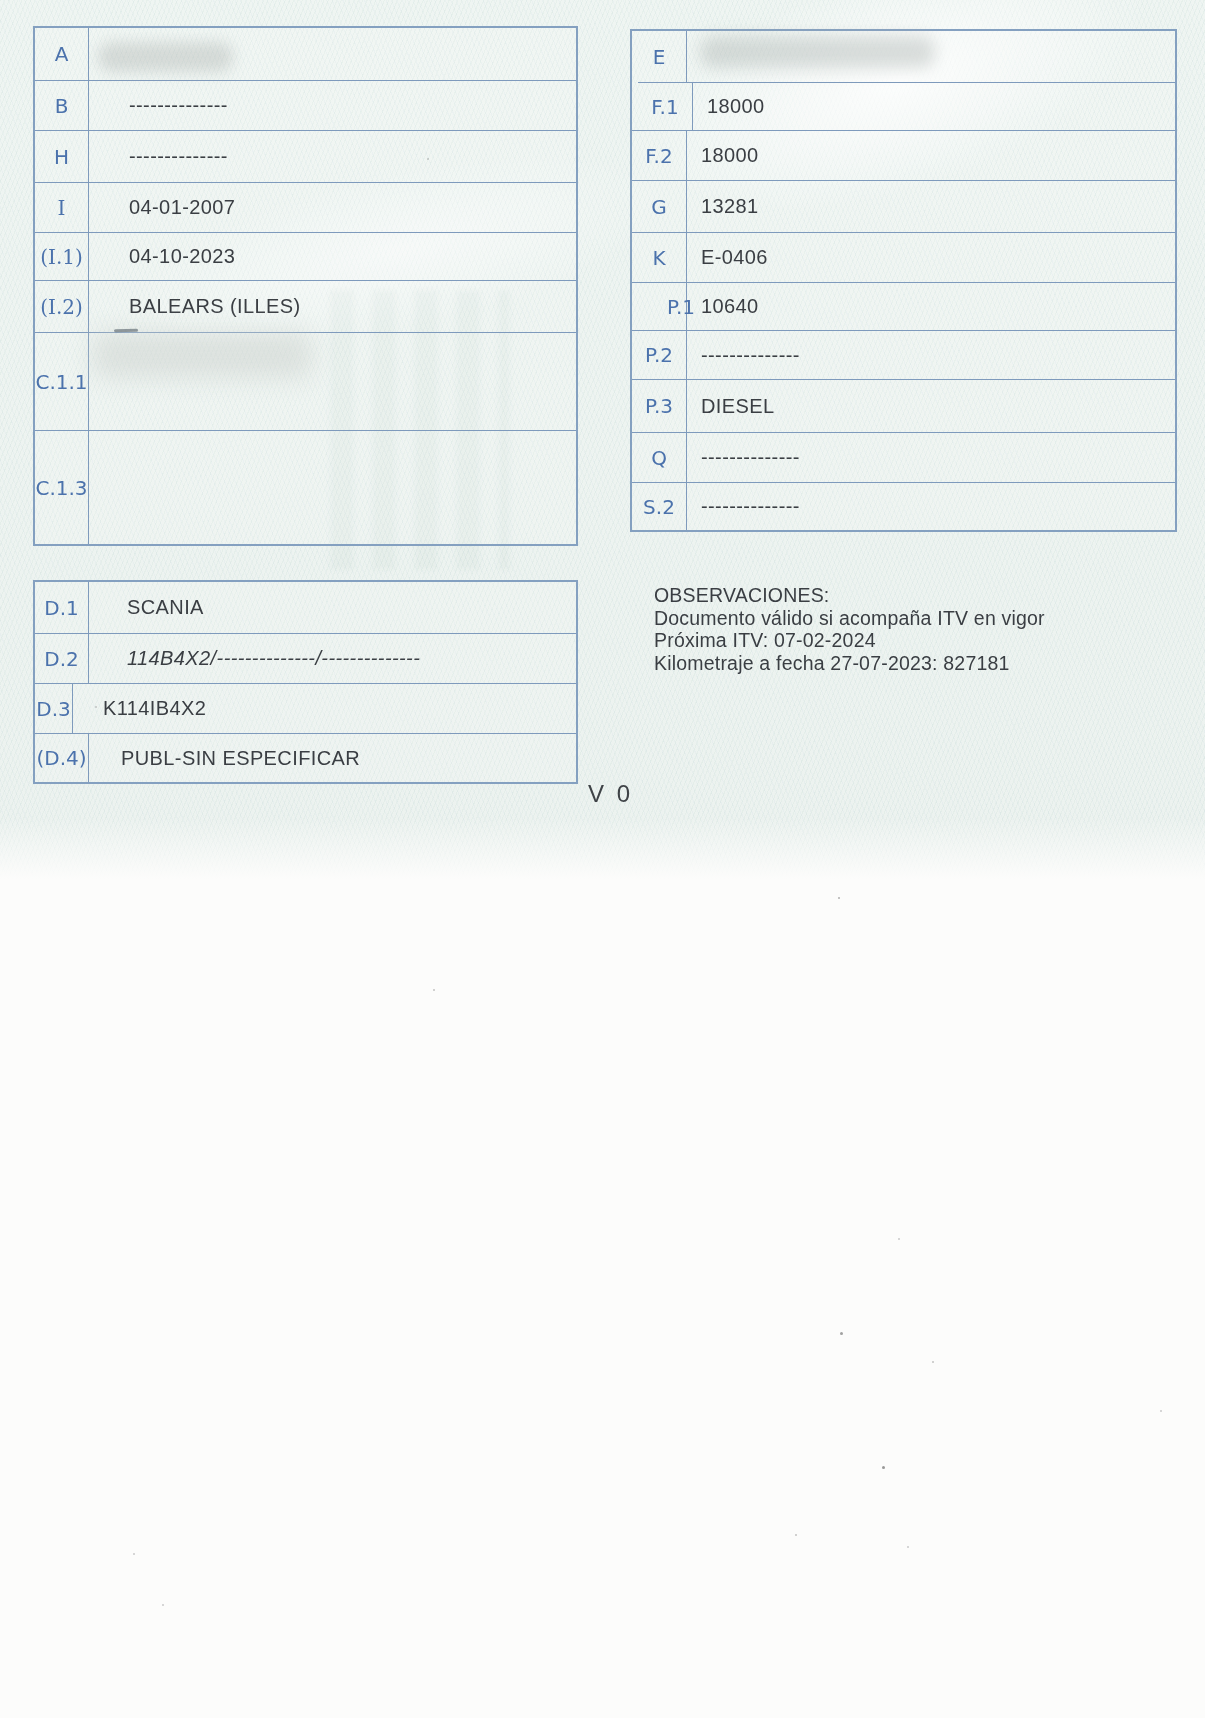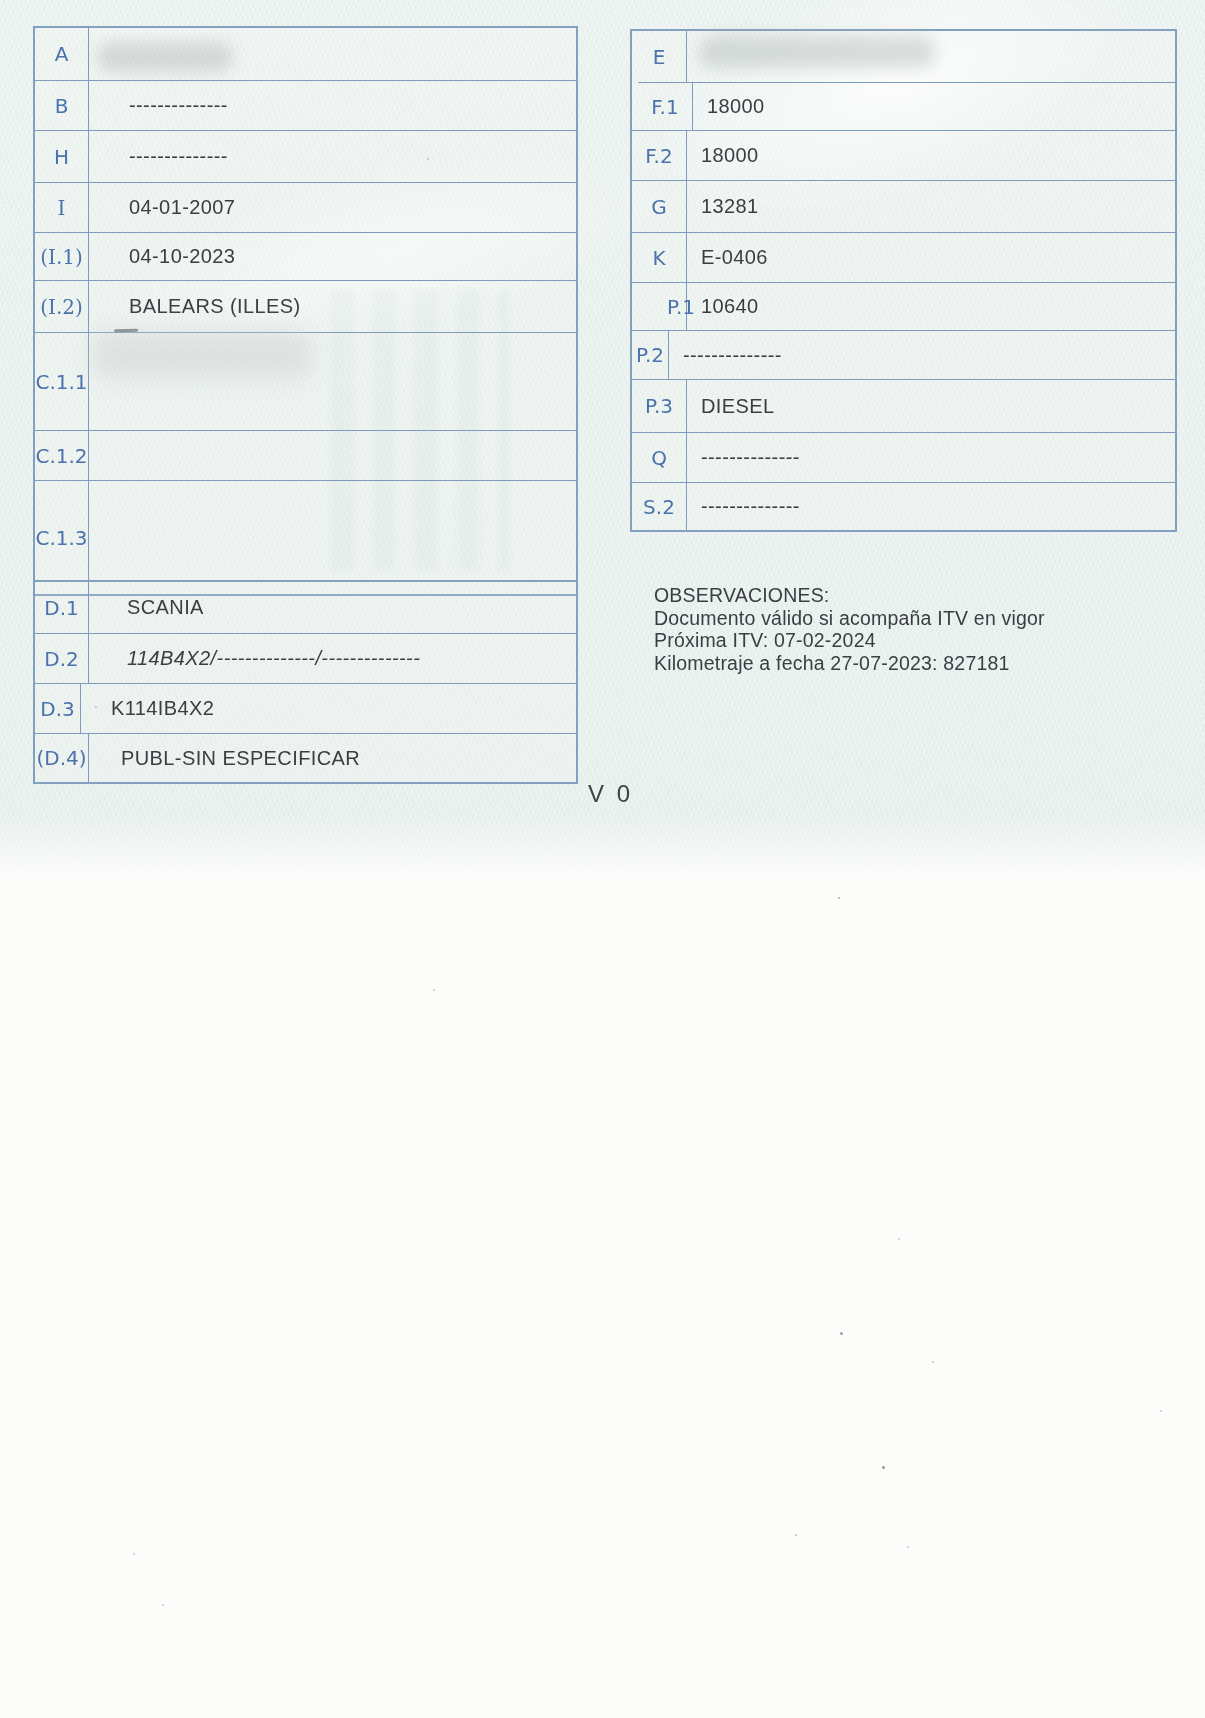--- a/index.html
+++ b/index.html
@@ -107,41 +107,37 @@
         <div class="cell-value" style="padding-left: 40px;">04-10-2023</div>
       </div>
       <div class="row" style="height: 52px;">
         <div class="cell-label serif" style="width: 54px;">(I.2)</div>
         <div class="cell-value" style="padding-left: 40px;">BALEARS (ILLES)</div>
       </div>
       <div class="row" style="height: 98px;">
         <div class="cell-label" style="width: 54px;">C.1.1</div>
         <div class="cell-value" style="padding-left: 40px;"></div>
       </div>
-      <div class="row" style="height: 50px;">
-        <div class="cell-label" style="width: 54px;">C.1.2</div>
-        <div class="cell-value" style="padding-left: 40px;"></div>
-      </div>
       <div class="row" style="height: 114px;">
         <div class="cell-label" style="width: 54px;">C.1.3</div>
         <div class="cell-value" style="padding-left: 40px;"></div>
       </div>
     </div>
 
   <div id="lt2" class="reg-table" style="left:33px;top:580px;width:545px;">
       <div class="row" style="height: 51px;">
         <div class="cell-label" style="width: 54px;">D.1</div>
         <div class="cell-value" style="padding-left: 38px;">SCANIA</div>
       </div>
       <div class="row" style="height: 50px;">
         <div class="cell-label" style="width: 54px;">D.2</div>
         <div class="cell-value" style="padding-left: 38px; font-style: italic;">114B4X2/--------------/--------------</div>
       </div>
       <div class="row" style="height: 50px;">
-        <div class="cell-label" style="width: 46px; text-align: right;">D.3</div>
+        <div class="cell-label" style="width: 38px; text-align: right;">D.3</div>
         <div class="cell-value" style="padding-left: 30px;">K114IB4X2</div>
       </div>
       <div class="row" style="height: 49px;">
         <div class="cell-label" style="width: 54px;">(D.4)</div>
         <div class="cell-value" style="padding-left: 32px;">PUBL-SIN ESPECIFICAR</div>
       </div>
     </div>
 
   <div id="rt" class="reg-table" style="left:630px;top:29px;width:547px;">
       <div class="row" style="height: 51px;">
@@ -162,21 +158,21 @@
       </div>
       <div class="row" style="height: 50px;">
         <div class="cell-label" style="width: 55px;">K</div>
         <div class="cell-value" style="padding-left: 14px;">E-0406</div>
       </div>
       <div class="row" style="height: 48px;">
         <div class="cell-label" style="width: 55px; padding-left: 44px;">P.1</div>
         <div class="cell-value" style="padding-left: 14px;">10640</div>
       </div>
       <div class="row" style="height: 49px;">
-        <div class="cell-label" style="width: 37px;">P.2</div>
+        <div class="cell-label" style="width: 55px;">P.2</div>
         <div class="cell-value" style="padding-left: 14px;">--------------</div>
       </div>
       <div class="row" style="height: 53px;">
         <div class="cell-label" style="width: 55px;">P.3</div>
         <div class="cell-value" style="padding-left: 14px;">DIESEL</div>
       </div>
       <div class="row" style="height: 50px;">
         <div class="cell-label" style="width: 55px;">Q</div>
         <div class="cell-value" style="padding-left: 14px;">--------------</div>
       </div>

